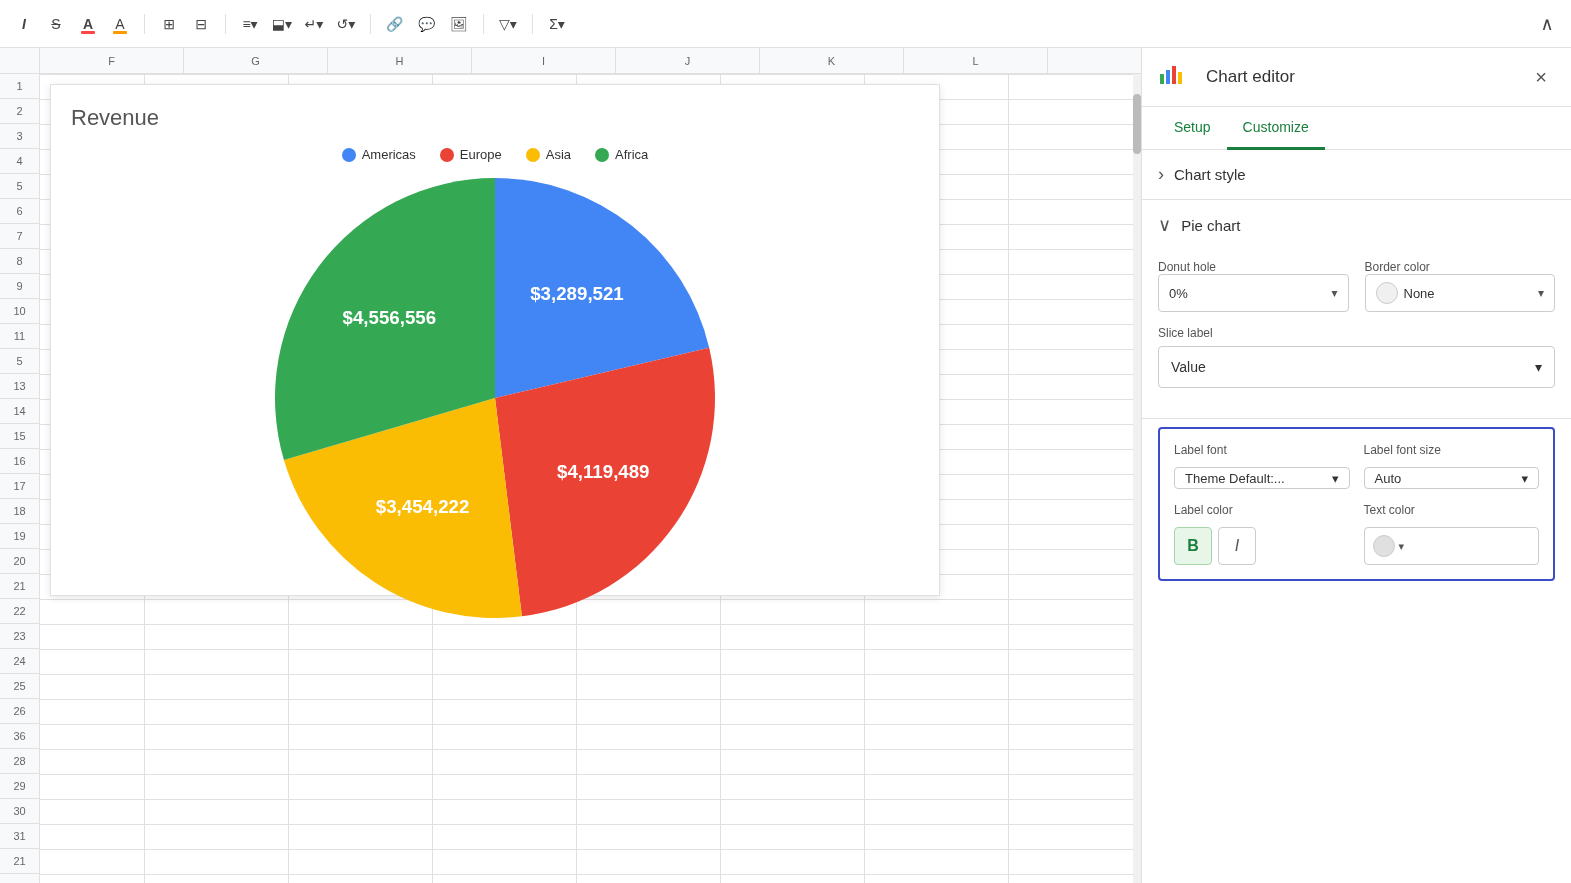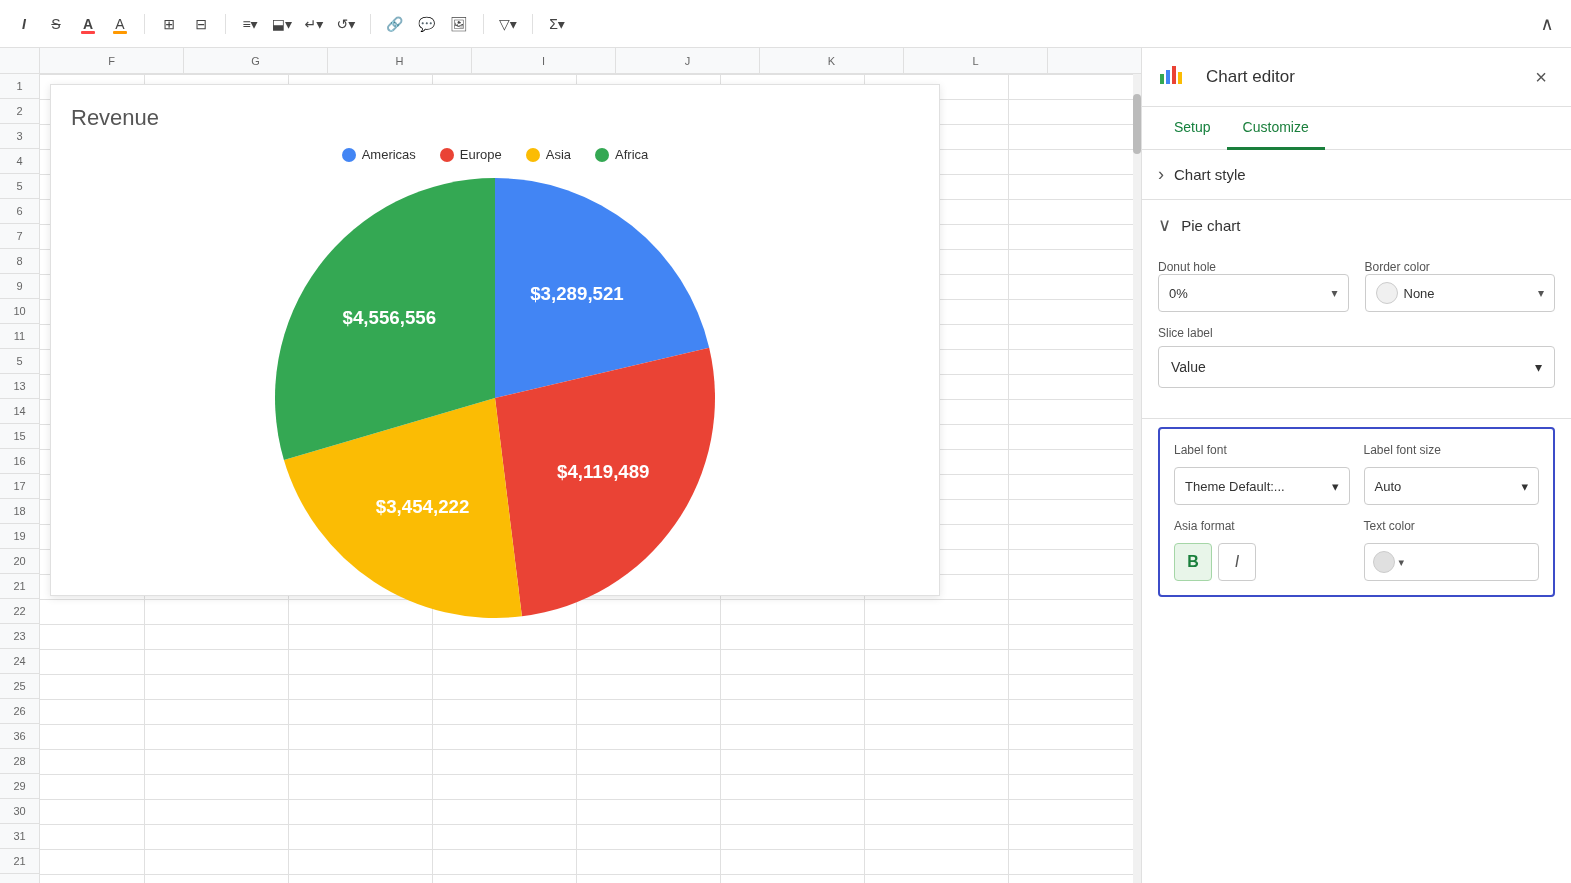--- a/index.html
+++ b/index.html
@@ -309,21 +309,21 @@
     .label-font-select {
       border: 1px solid #ccc;
       border-radius: 4px;
       padding: 8px 10px;
       font-size: 13px;
       color: #333;
       background: #fff;
       display: flex;
       align-items: center;
       justify-content: space-between;
-      height: 38px;
+      height: 22px;
       cursor: pointer;
     }
     .format-buttons {
       display: flex;
       gap: 6px;
       align-items: center;
     }
     .format-btn {
       width: 38px; height: 38px;
       border: 1px solid #ccc;
@@ -563,21 +563,21 @@
           <div class="label-font-label">Label font size</div>
           <div class="label-font-select">
             <span>Auto</span>
             <span>▾</span>
           </div>
         </div>
       </div>
 
       <div class="label-font-row" style="margin-bottom:0;">
         <div class="label-font-group">
-          <div class="label-font-label">Asia format</div>
+          <div class="label-font-label">Label color</div>
           <div class="format-buttons">
             <button class="format-btn bold">B</button>
             <button class="format-btn italic">I</button>
           </div>
         </div>
         <div class="label-font-group">
           <div class="label-font-label">Text color</div>
           <div class="color-picker-btn">
             <div style="width:22px;height:22px;border-radius:50%;background:#e0e0e0;border:1px solid #ccc;"></div>
             <span style="font-size:11px;color:#555;">▾</span>

